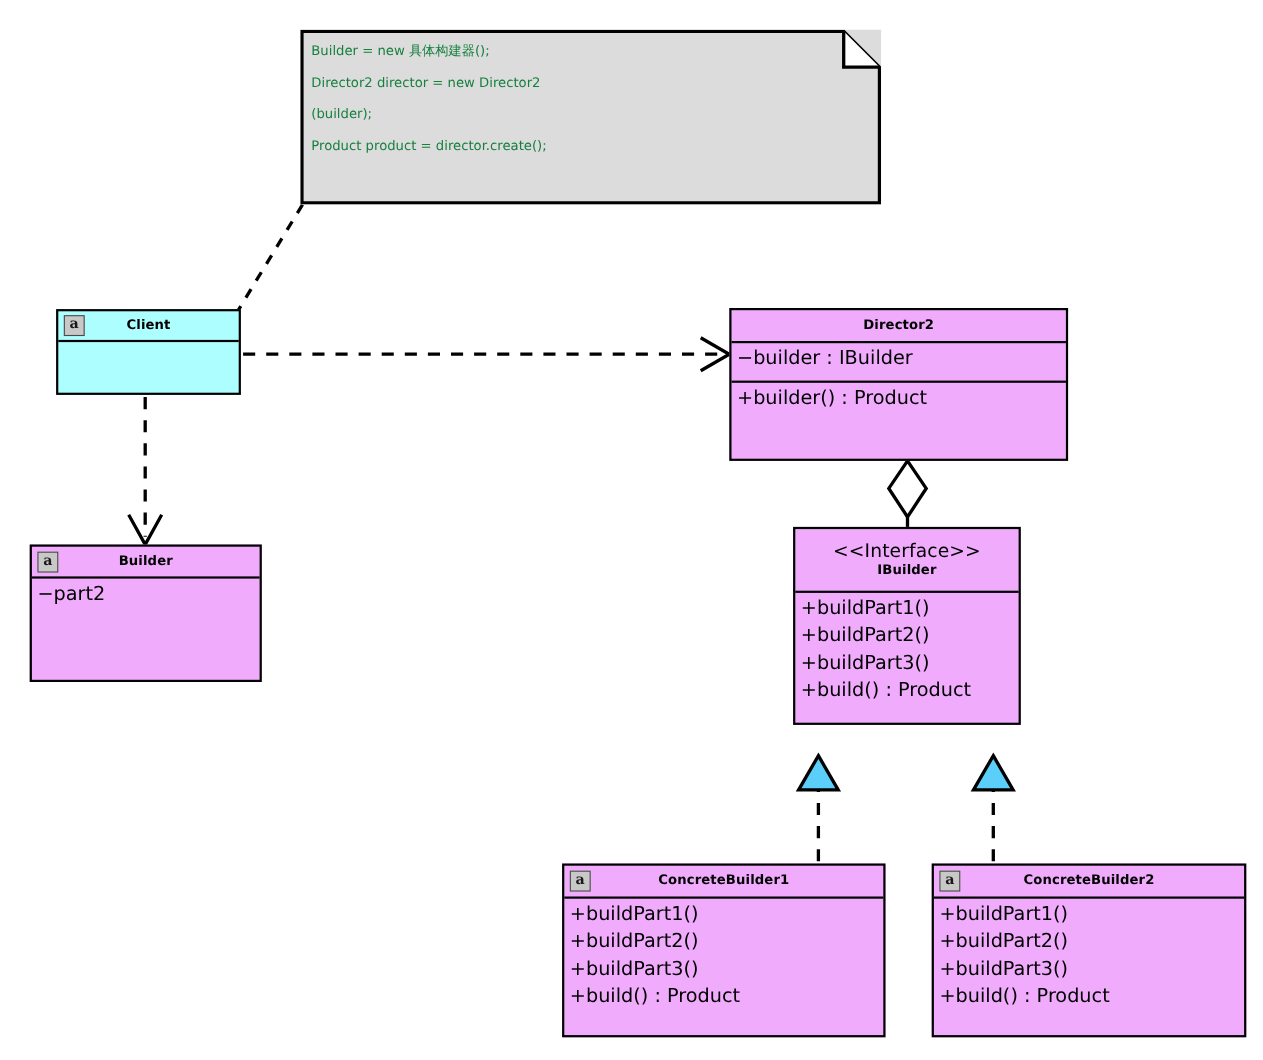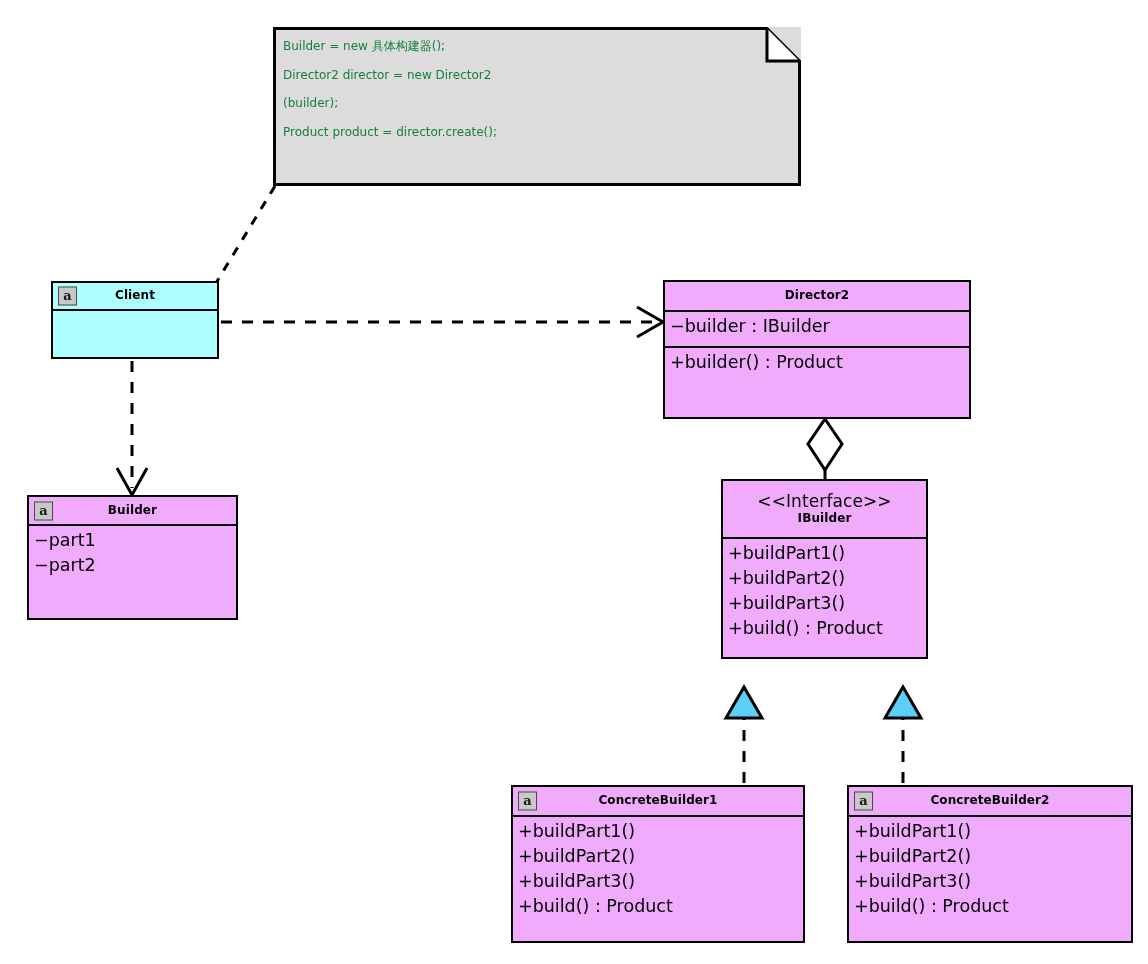--- a/index.html
+++ b/index.html
@@ -73,21 +73,20 @@
     </div>
     <div class="compartment" style="height:46px;"></div>
   </div>
 
   <div class="uml-box" style="left:27px;top:495px;width:211px;height:125px;">
     <div class="title-bar" style="height:29px;">
       <span class="class-icon">a</span>
       <span class="title-text">Builder</span>
     </div>
     <div class="compartment">
-      <div class="member">−part1</div>
       <div class="member">−part2</div>
     </div>
   </div>
 
   <div class="uml-box" style="left:663px;top:280px;width:308px;height:139px;">
     <div class="title-bar" style="height:30px;">
       <span class="title-text">Director2</span>
     </div>
     <div class="compartment divider" style="height:36px;">
       <div class="member">−builder : IBuilder</div>

